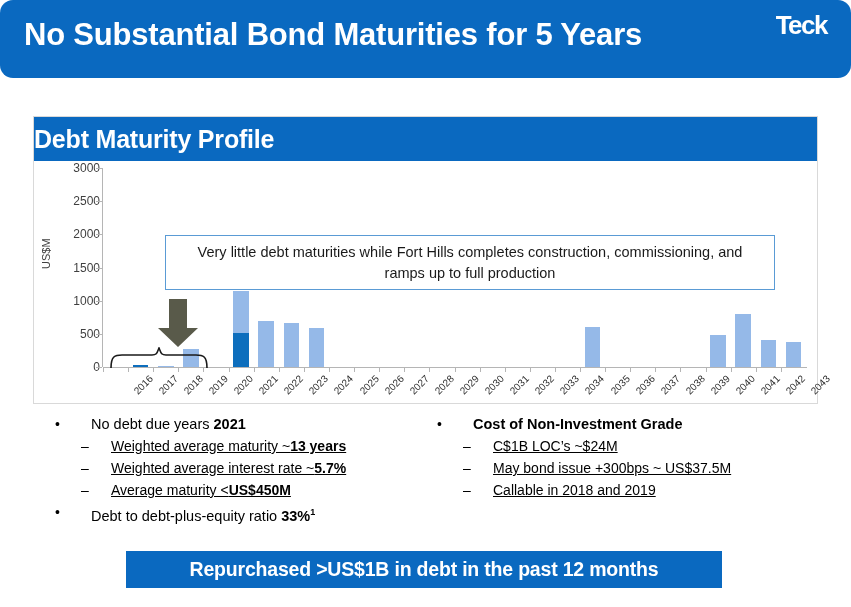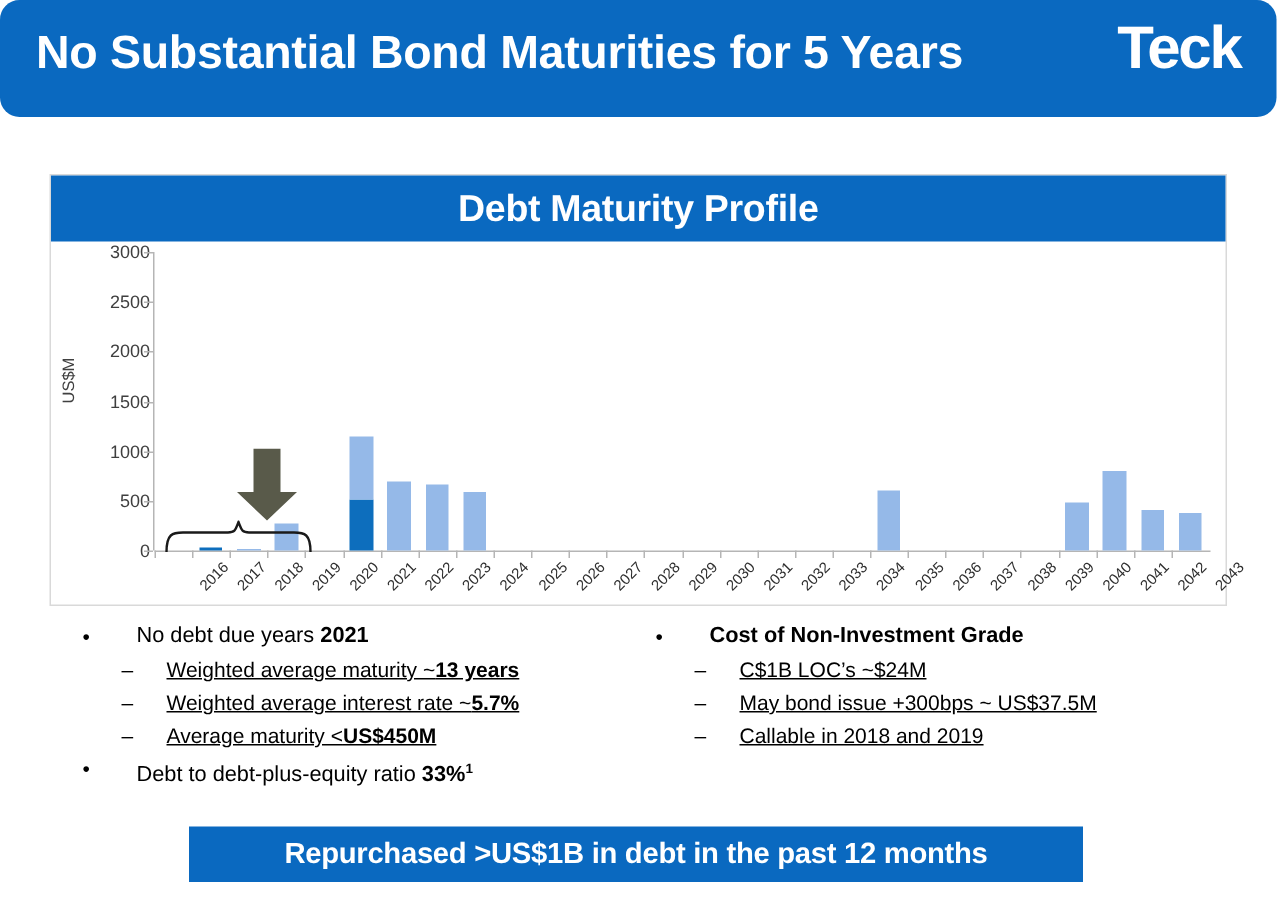--- a/index.html
+++ b/index.html
@@ -17,35 +17,35 @@
     background:#0a69c0;
     border-radius:13px;
   }
   #header-title{
     position:absolute;left:24px;top:17px;
     font-size:31px;font-weight:bold;color:#ffffff;
     letter-spacing:-0.2px;white-space:nowrap;
   }
   #brand-logo{
     position:absolute;right:24px;top:12px;
-    font-size:40px;font-weight:bold;color:#ffffff;
+    font-size:26px;font-weight:bold;color:#ffffff;
     letter-spacing:-1.5px;line-height:1;
   }
 
   
   #chart-panel{
     position:absolute;left:33px;top:116px;width:785px;height:288px;
     background:#ffffff;
     border:1px solid #d9d9d9;
     box-sizing:border-box;
   }
   #chart-title-bar{
     position:absolute;left:0;top:0;width:783px;height:44px;
     background:#0a69c0;
-    display:flex;align-items:center;justify-content:center;
+    display:flex;align-items:center;justify-content:flex-start;
   }
   #chart-title{
     font-size:25px;font-weight:bold;color:#ffffff;letter-spacing:-0.2px;
   }
 
   #plot-wrap{
     position:absolute;left:0;top:44px;width:783px;height:242px;
   }
 
   
@@ -232,20 +232,23 @@
         <div class="x-tick-label" style="left: 592.696px;">2036</div>
         <div class="x-tick-label" style="left: 617.804px;">2037</div>
         <div class="x-tick-label" style="left: 642.911px;">2038</div>
         <div class="x-tick-label" style="left: 668.018px;">2039</div>
         <div class="x-tick-label" style="left: 693.125px;">2040</div>
         <div class="x-tick-label" style="left: 718.232px;">2041</div>
         <div class="x-tick-label" style="left: 743.339px;">2042</div>
         <div class="x-tick-label" style="left: 768.446px;">2043</div>
       </div>
 
+    <div id="callout">
+      <div id="callout-text">Very little debt maturities while Fort Hills completes construction, commissioning, and ramps up to full production</div>
+    </div>
 
     <div id="annotation-arrow">
       <svg width="44" height="50" viewBox="0 0 44 50">
         <polygon points="13,0 31,0 31,29 42,29 22,48 2,29 13,29" fill="#595a4a"></polygon>
       </svg>
     </div>
 
     <div id="annotation-brace">
       <svg width="98" height="22" viewBox="0 0 98 22">
         <path d="M1,21 C1,9 5,8 12,8 L42,8 C47,8 47,6 49,1 C51,6 51,8 56,8 L86,8 C93,8 97,9 97,21" fill="none" stroke="#1a1a1a" stroke-width="1.6"></path>

